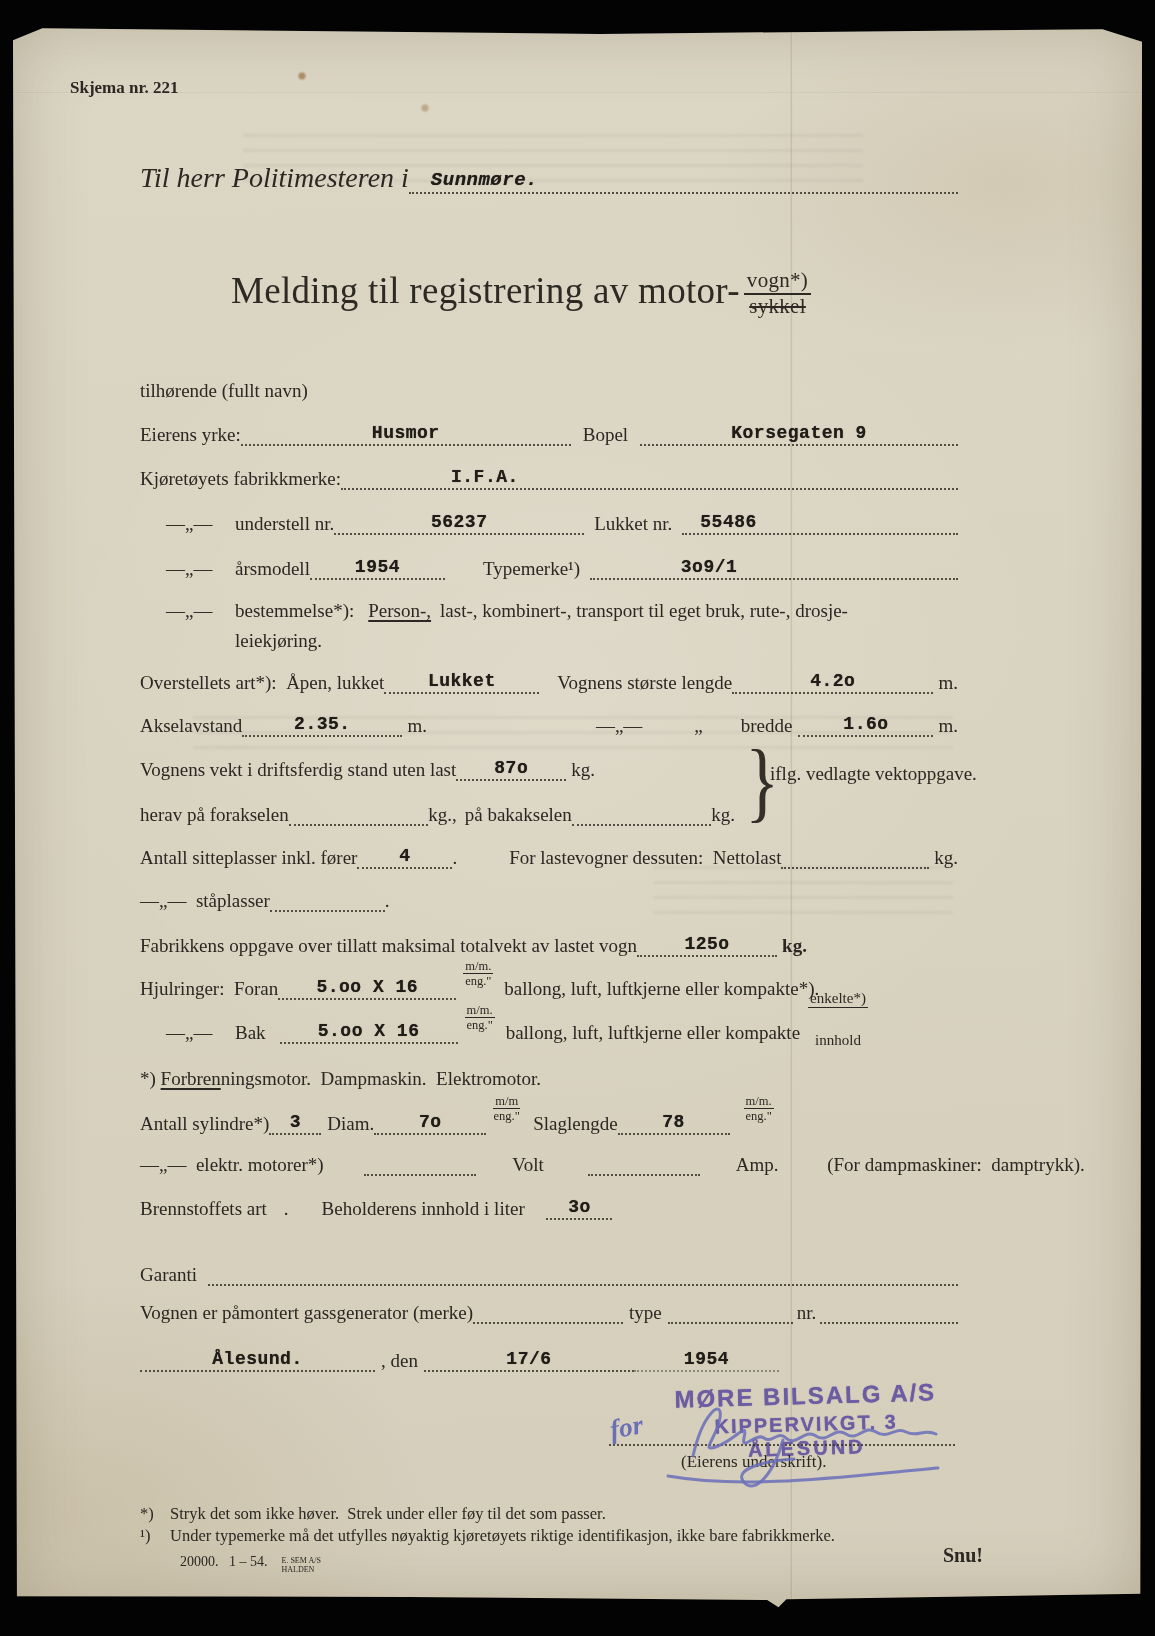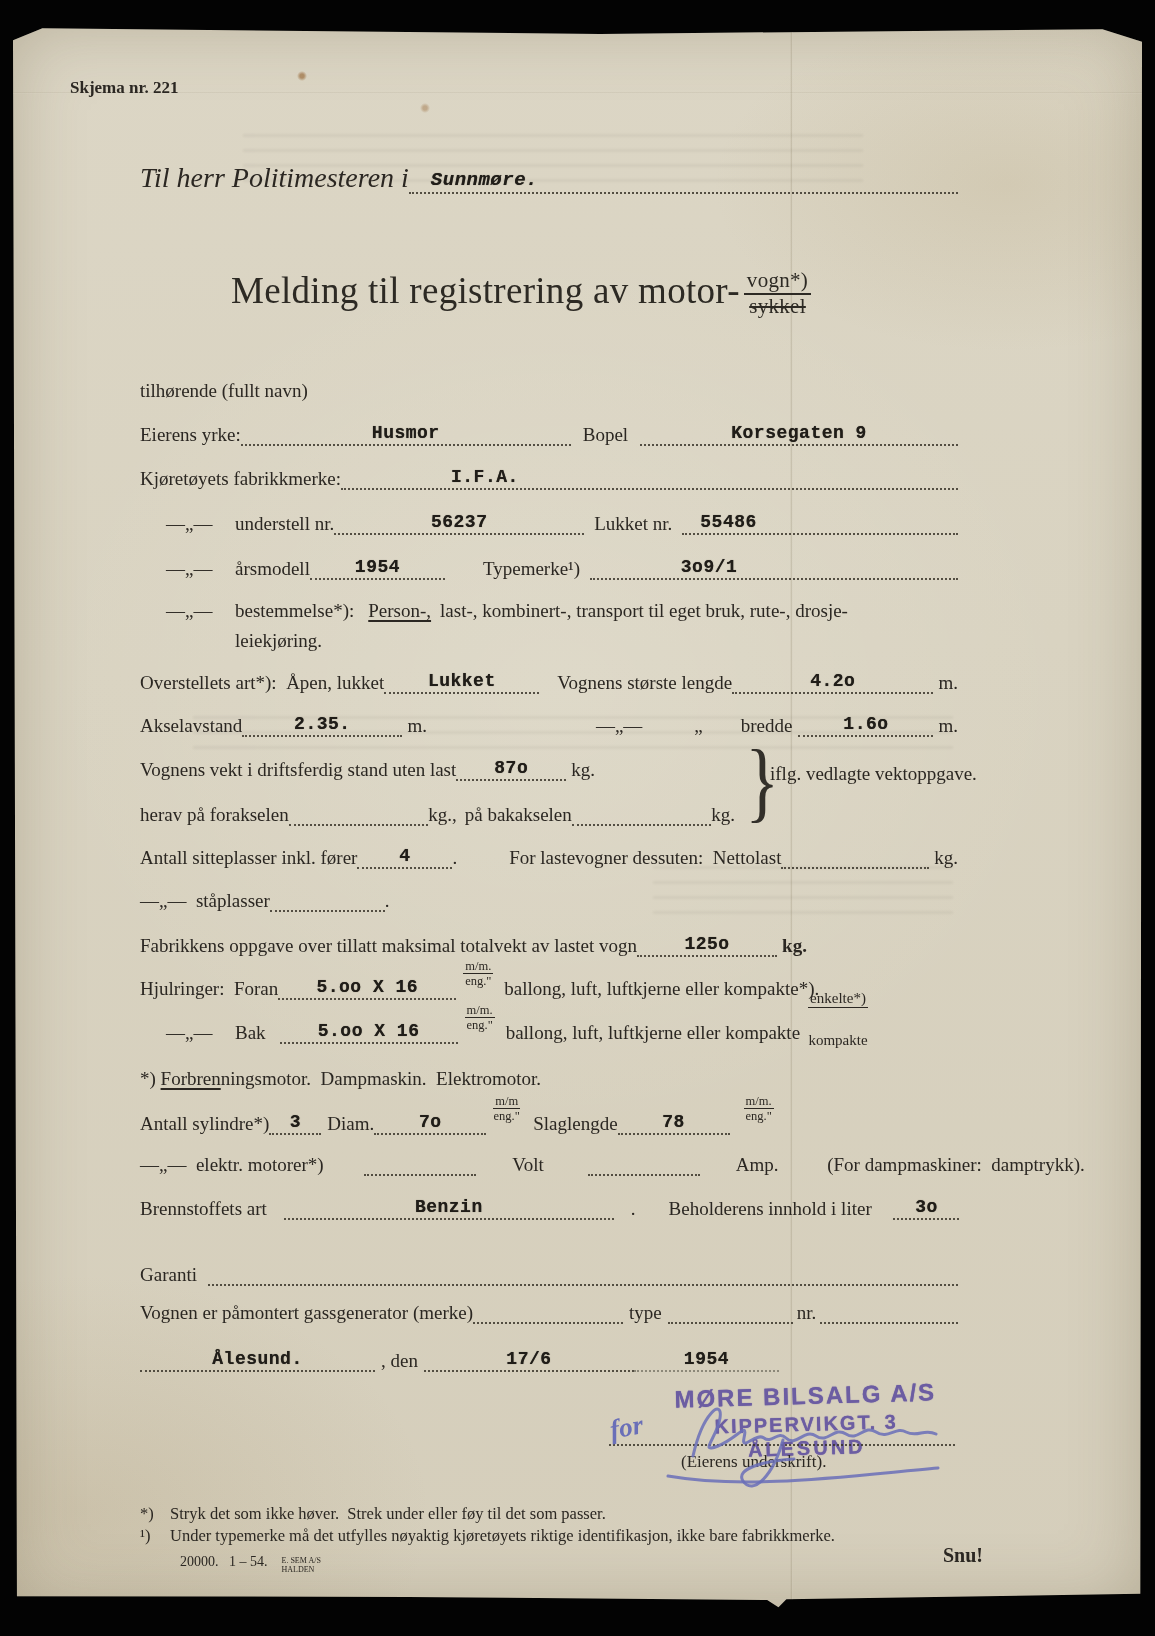--- a/index.html
+++ b/index.html
@@ -247,21 +247,21 @@
     <span class="dots" style="width:178px;height:30px;margin-left:14px;">
         <span class="typed" data-bind="form.tires_rear.value">5.oo X 16</span>
       </span>
     <span class="frac">
       <span class="ft" data-bind="form.tires_rear.frac_top">m/m.</span>
       <span data-bind="form.tires_rear.frac_bottom">eng."</span>
     </span>
     <span class="lbl" style="margin-left:4px;" data-bind="form.tires_rear.text">ballong, luft, luftkjerne eller kompakte</span>
     <span class="stack2">
       <span class="ft" data-bind="form.tires_rear.alt_top">enkelte*)</span>
-      <span data-bind="form.tires_rear.alt_bottom">kompakte</span>
+      <span data-bind="form.tires_rear.alt_bottom">innhold</span>
     </span>
   </div>
 
   <div class="row" style="top:1038px;">
     <span class="lbl" data-bind="form.engine_types.marker">*) </span>
     <span class="lbl u" data-bind="form.engine_types.underlined">Forbren</span>
     <span class="lbl" data-bind="form.engine_types.rest">ningsmotor.</span>
     <span class="lbl" data-bind="form.engine_types.more">  Dampmaskin.  Elektromotor.</span>
   </div>
 
@@ -292,23 +292,20 @@
     <span class="lbl" data-bind="form.electric.label">—„—  elektr. motorer*) </span>
     <span class="dots" style="width:112px;"></span>
     <span class="lbl" data-bind="form.electric.volt">Volt</span>
     <span class="dots" style="width:112px;margin-left:8px;"></span>
     <span class="lbl" data-bind="form.electric.amp">Amp.</span>
     <span class="lbl" style="margin-left:8px;" data-bind="form.electric.note"> (For dampmaskiner:  damptrykk).</span>
   </div>
 
   <div class="row" style="top:1168px;gap:17px;">
     <span class="lbl" data-bind="form.fuel.label">Brennstoffets art</span>
-    <span class="dots" style="width:330px;">
-        <span class="typed" data-bind="form.fuel.value">Benzin</span>
-      </span>
     <span class="lbl" data-bind="form.fuel.period">.</span>
     <span class="lbl" style="margin-left:16px;" data-bind="form.fuel.label2">Beholderens innhold i liter </span>
     <span class="dots" style="width:66px;">
         <span class="typed" data-bind="form.fuel.value2">3o</span>
       </span>
   </div>
 
   <div class="row" style="top:1234px;">
     <span class="lbl" data-bind="form.warranty.label">Garanti </span>
     <span class="dots grow" style="margin-left:6px;"></span>

